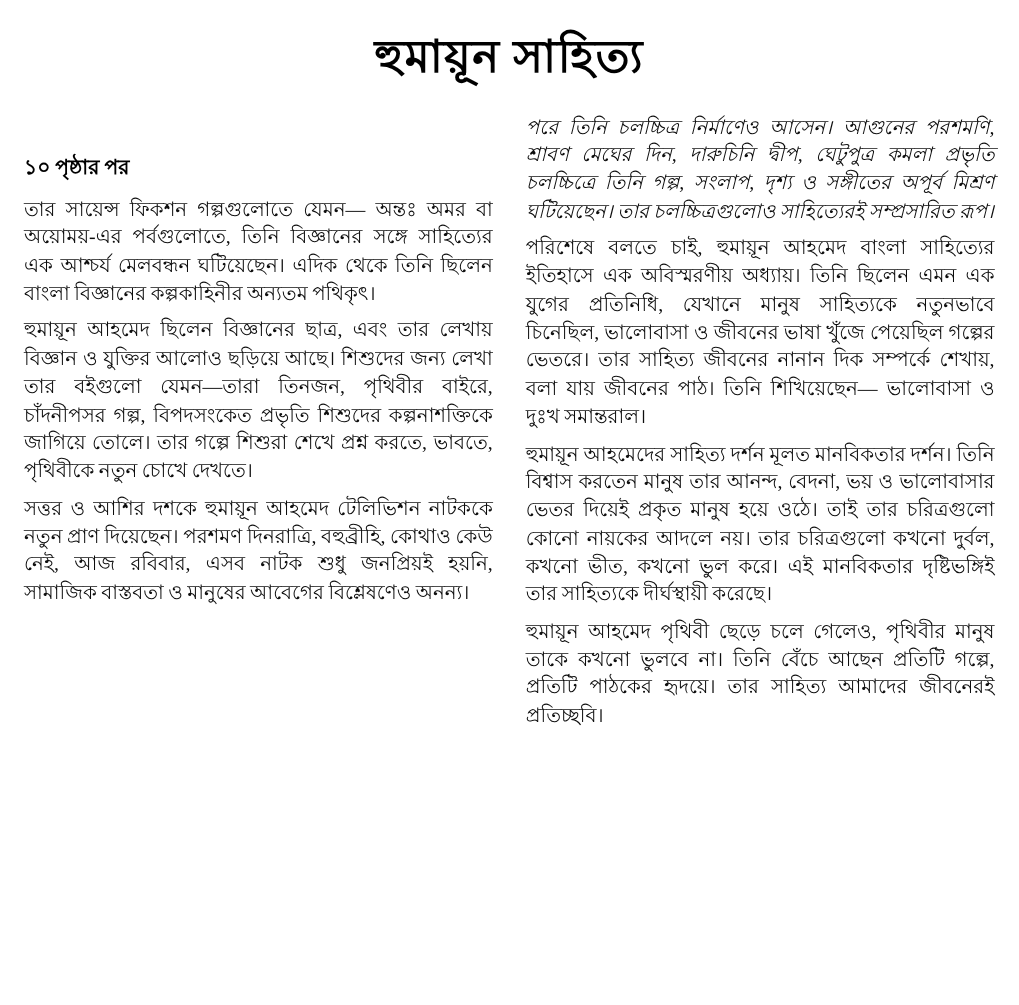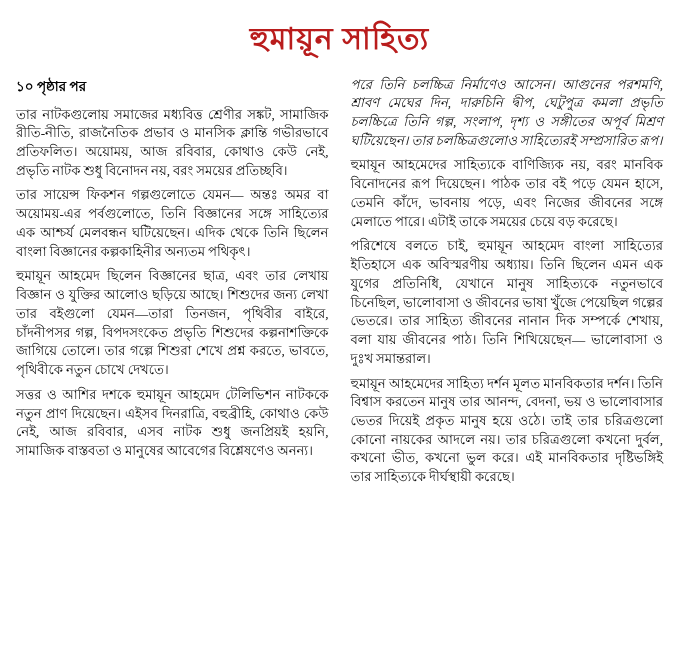--- a/index.html
+++ b/index.html
@@ -21,33 +21,33 @@
     padding: 14px 16px 6px 16px;
     position: relative;
   }
   .doc-title {
     text-align: center;
     font-size: 30px;
     font-weight: bold;
     letter-spacing: 1px;
     line-height: 1.25;
     margin: 6px 0 18px 0;
-    color: #b91c1c;
+    color: #000000;
   }
   .columns {
     display: flex;
     flex-direction: row;
     gap: 22px;
     align-items: flex-start;
   }
   .col {
     flex: 1 1 0;
     min-width: 0;
   }
-  .col-left { width: 310px; }
+  .col-left { width: 310px; margin-top: 25px; }
   .col-right { width: 310px; }
   .section-head {
     font-size: 13.5px;
     font-weight: bold;
     margin: 0 0 7px 0;
     color: #000;
   }
   p.para {
     margin: 0 0 6px 0;
     font-size: 13.2px;
@@ -66,27 +66,26 @@
 <body>
 
 <div class="page">
 
   <h1 class="doc-title">হুমায়ূন সাহিত্য</h1>
 
   <div class="columns">
 
     <div class="col col-left">
       <div class="section-head">১০ পৃষ্ঠার পর</div>
-      <p class="para">তার নাটকগুলোয় সমাজের মধ্যবিত্ত শ্রেণীর সঙ্কট, সামাজিক রীতি-নীতি, রাজনৈতিক প্রভাব ও মানসিক ক্লান্তি গভীরভাবে প্রতিফলিত। অয়োময়, আজ রবিবার, কোথাও কেউ নেই, প্রভৃতি নাটক শুধু বিনোদন নয়, বরং সময়ের প্রতিচ্ছবি।</p>
       <p class="para">তার সায়েন্স ফিকশন গল্পগুলোতে যেমন— অন্তঃ অমর বা অয়োময়-এর পর্বগুলোতে, তিনি বিজ্ঞানের সঙ্গে সাহিত্যের এক আশ্চর্য মেলবন্ধন ঘটিয়েছেন। এদিক থেকে তিনি ছিলেন বাংলা বিজ্ঞানের কল্পকাহিনীর অন্যতম পথিকৃৎ।</p>
       <p class="para">হুমায়ূন আহমেদ ছিলেন বিজ্ঞানের ছাত্র, এবং তার লেখায় বিজ্ঞান ও যুক্তির আলোও ছড়িয়ে আছে। শিশুদের জন্য লেখা তার বইগুলো যেমন—তারা তিনজন, পৃথিবীর বাইরে, চাঁদনীপসর গল্প, বিপদসংকেত প্রভৃতি শিশুদের কল্পনাশক্তিকে জাগিয়ে তোলে। তার গল্পে শিশুরা শেখে প্রশ্ন করতে, ভাবতে, পৃথিবীকে নতুন চোখে দেখতে।</p>
-      <p class="para">সত্তর ও আশির দশকে হুমায়ূন আহমেদ টেলিভিশন নাটককে নতুন প্রাণ দিয়েছেন। এইসব দিনরাত্রি, বহুব্রীহি, কোথাও কেউ নেই, আজ রবিবার, এসব নাটক শুধু জনপ্রিয়ই হয়নি, সামাজিক বাস্তবতা ও মানুষের আবেগের বিশ্লেষণেও অনন্য।</p>
+      <p class="para">সত্তর ও আশির দশকে হুমায়ূন আহমেদ টেলিভিশন নাটককে নতুন প্রাণ দিয়েছেন। পরশমণ দিনরাত্রি, বহুব্রীহি, কোথাও কেউ নেই, আজ রবিবার, এসব নাটক শুধু জনপ্রিয়ই হয়নি, সামাজিক বাস্তবতা ও মানুষের আবেগের বিশ্লেষণেও অনন্য।</p>
     </div>
 
     <div class="col col-right">
       <p class="para">পরে তিনি চলচ্চিত্র নির্মাণেও আসেন। আগুনের পরশমণি, শ্রাবণ মেঘের দিন, দারুচিনি দ্বীপ, ঘেটুপুত্র কমলা প্রভৃতি চলচ্চিত্রে তিনি গল্প, সংলাপ, দৃশ্য ও সঙ্গীতের অপূর্ব মিশ্রণ ঘটিয়েছেন। তার চলচ্চিত্রগুলোও সাহিত্যেরই সম্প্রসারিত রূপ।</p>
-      <p class="para">হুমায়ূন আহমেদের সাহিত্যকে বাণিজ্যিক নয়, বরং মানবিক বিনোদনের রূপ দিয়েছেন। পাঠক তার বই পড়ে যেমন হাসে, তেমনি কাঁদে, ভাবনায় পড়ে, এবং নিজের জীবনের সঙ্গে মেলাতে পারে। এটাই তাকে সময়ের চেয়ে বড় করেছে।</p>
       <p class="para">পরিশেষে বলতে চাই, হুমায়ূন আহমেদ বাংলা সাহিত্যের ইতিহাসে এক অবিস্মরণীয় অধ্যায়। তিনি ছিলেন এমন এক যুগের প্রতিনিধি, যেখানে মানুষ সাহিত্যকে নতুনভাবে চিনেছিল, ভালোবাসা ও জীবনের ভাষা খুঁজে পেয়েছিল গল্পের ভেতরে। তার সাহিত্য জীবনের নানান দিক সম্পর্কে শেখায়, বলা যায় জীবনের পাঠ। তিনি শিখিয়েছেন— ভালোবাসা ও দুঃখ সমান্তরাল।</p>
       <p class="para">হুমায়ূন আহমেদের সাহিত্য দর্শন মূলত মানবিকতার দর্শন। তিনি বিশ্বাস করতেন মানুষ তার আনন্দ, বেদনা, ভয় ও ভালোবাসার ভেতর দিয়েই প্রকৃত মানুষ হয়ে ওঠে। তাই তার চরিত্রগুলো কোনো নায়কের আদলে নয়। তার চরিত্রগুলো কখনো দুর্বল, কখনো ভীত, কখনো ভুল করে। এই মানবিকতার দৃষ্টিভঙ্গিই তার সাহিত্যকে দীর্ঘস্থায়ী করেছে।</p>
+      <p class="para">হুমায়ূন আহমেদ পৃথিবী ছেড়ে চলে গেলেও, পৃথিবীর মানুষ তাকে কখনো ভুলবে না। তিনি বেঁচে আছেন প্রতিটি গল্পে, প্রতিটি পাঠকের হৃদয়ে। তার সাহিত্য আমাদের জীবনেরই প্রতিচ্ছবি।</p>
     </div>
 
   </div>
 </div>
 
 </body></html>

